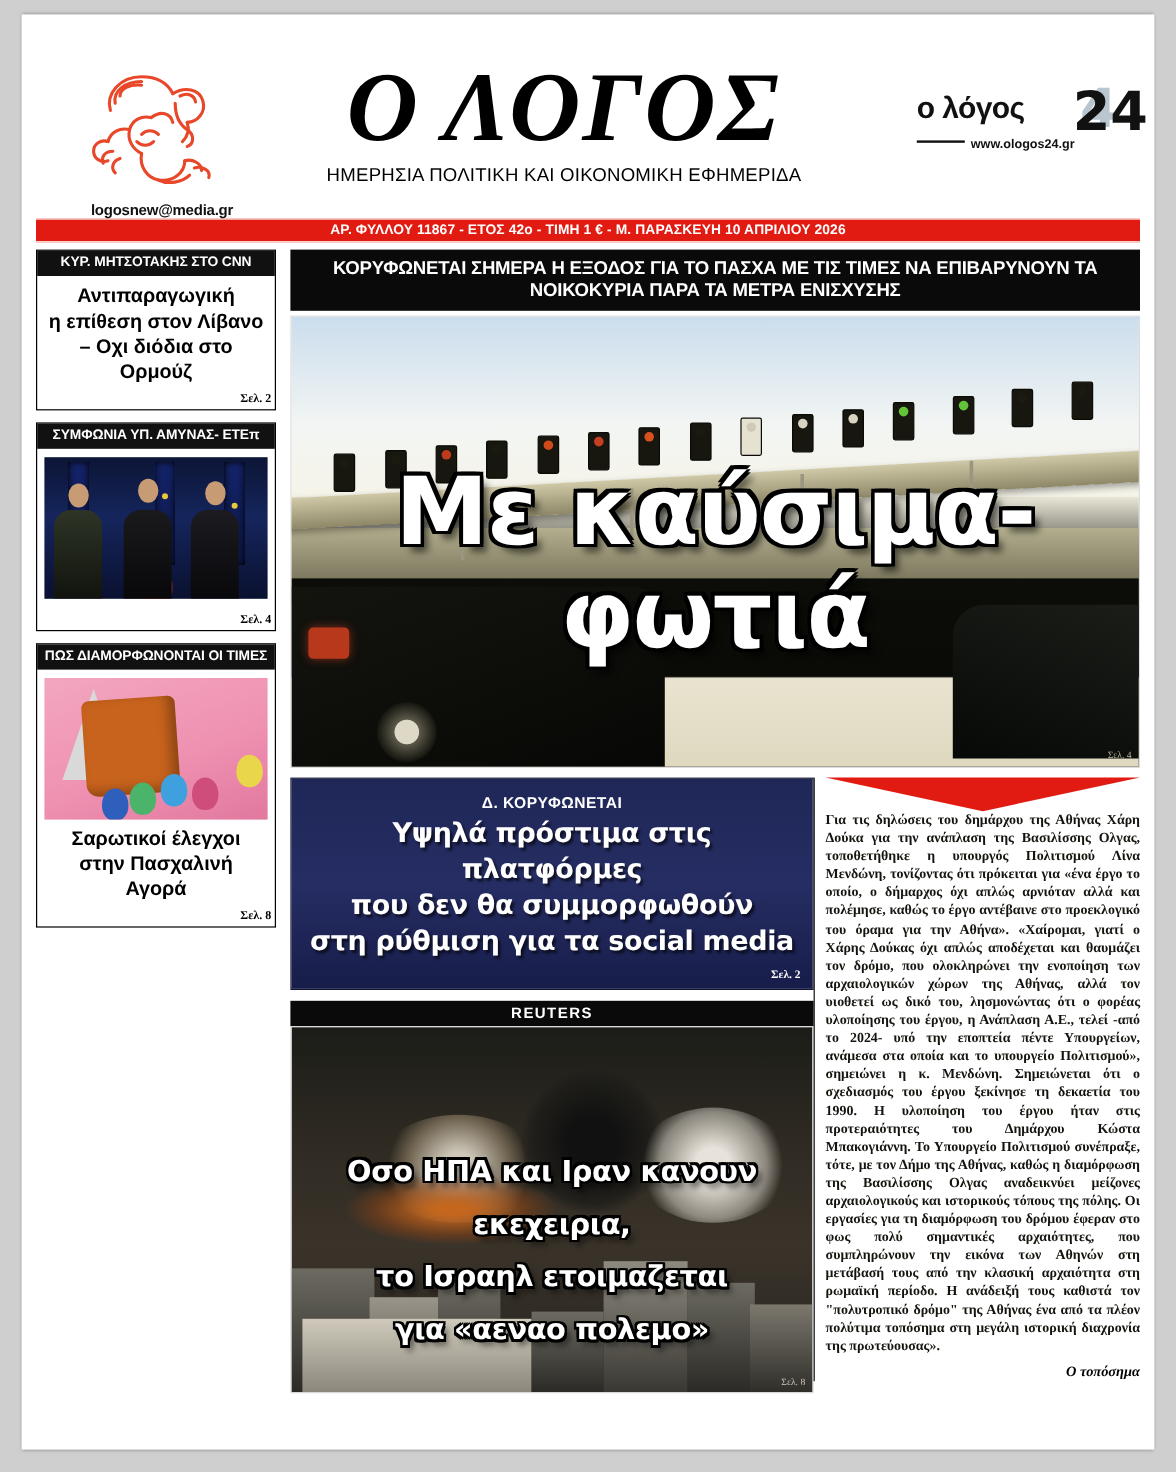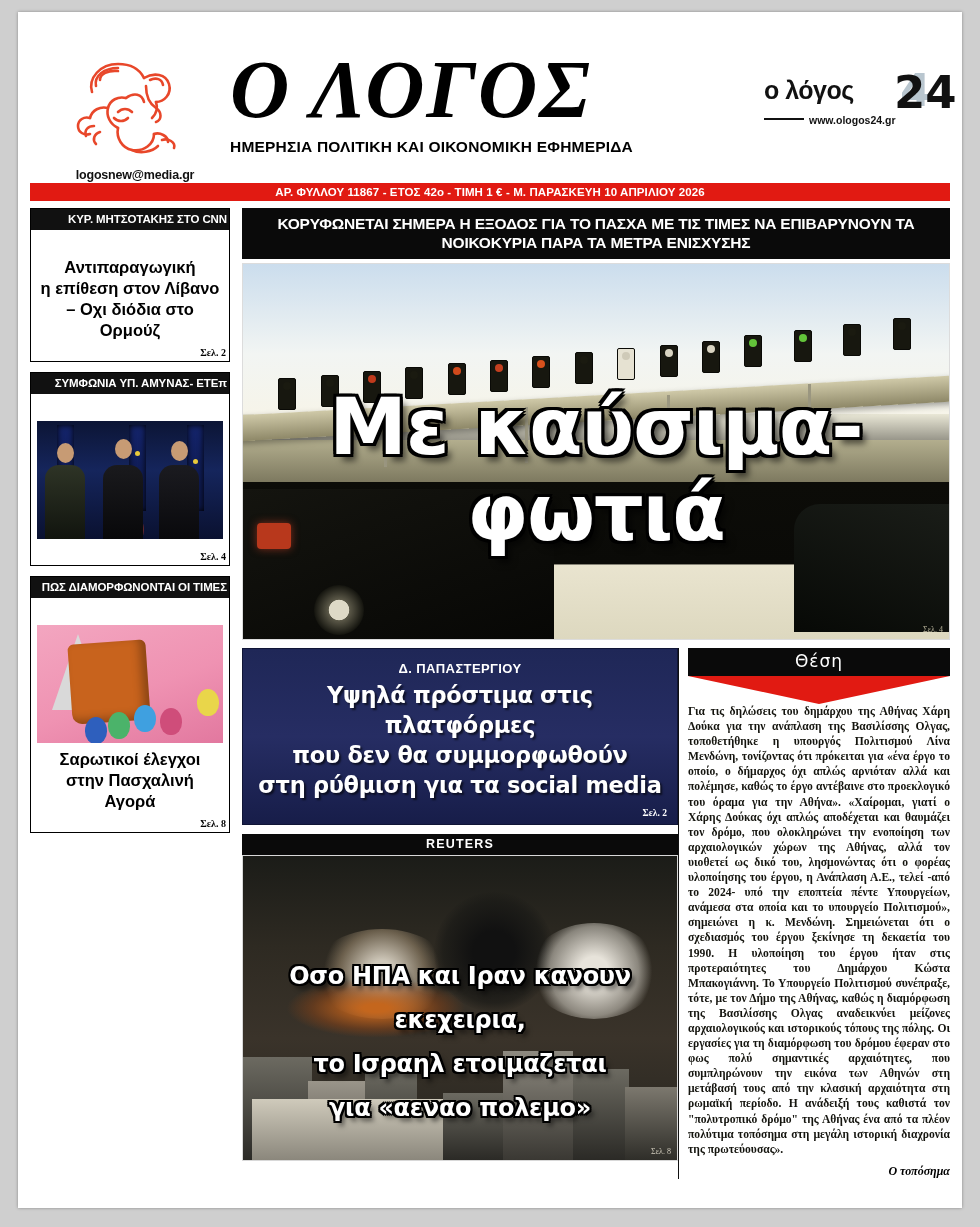--- a/index.html
+++ b/index.html
@@ -11,24 +11,24 @@
     position:absolute;left:18px;top:12px;width:944px;height:1196px;background:#ffffff;
     box-shadow:0 0 3px rgba(0,0,0,.35);
   }
   .inner{position:absolute;left:12px;top:10px;width:920px;height:1176px;}
 
   
   .masthead{position:relative;height:160px;}
   .logo-emblem{position:absolute;left:40px;top:30px;width:130px;height:110px;}
   .logo-email{position:absolute;left:32px;top:146px;width:146px;text-align:center;
     font-size:12.5px;font-weight:bold;color:#111;letter-spacing:-.2px;}
-  .title-wrap{position:absolute;left:200px;top:26px;width:480px;}
+  .title-wrap{position:absolute;left:200px;top:26px;width:480px;text-align:center;}
   .title-main{font-family:"Liberation Serif",serif;font-weight:bold;font-style:italic;
     font-size:82px;line-height:84px;color:#000;letter-spacing:2px;}
-  .title-sub{font-size:15.5px;font-weight:bold;color:#000;letter-spacing:.2px;margin-top:6px;}
+  .title-sub{font-size:15.5px;font-weight:normal;color:#000;letter-spacing:.2px;margin-top:6px;}
 
   .brandbox{position:absolute;right:6px;top:42px;width:190px;}
   .brand24{position:relative;height:62px;}
   .brand24 .b-word{position:absolute;left:10px;top:12px;font-size:25px;font-weight:bold;color:#111;letter-spacing:-.5px;}
   .brand24 .b-num{position:absolute;left:140px;top:2px;font-size:45px;font-weight:bold;color:#111;
     font-family:"DejaVu Sans",sans-serif;}
   .brand24 .b-num-shadow{position:absolute;left:146px;top:0px;font-size:45px;font-weight:bold;color:#b9c6cf;
     font-family:"DejaVu Sans",sans-serif;}
   .brand-url{position:absolute;left:10px;top:50px;width:180px;font-size:10.5px;font-weight:bold;color:#111;}
   .brand-url .rule{display:inline-block;width:40px;height:2px;background:#111;vertical-align:4px;margin-right:5px;}
@@ -39,23 +39,23 @@
   .datebar{height:18px;background:#e11a12;color:#fff;text-align:center;
     font-size:11.5px;font-weight:bold;line-height:18px;letter-spacing:.1px;
     border-top:1px solid #fff;border-bottom:1px solid #fff;}
 
   
   .content{position:relative;margin-top:6px;height:985px;}
   .col-left{position:absolute;left:0;top:0;width:200px;}
   .col-main{position:absolute;left:212px;top:0;width:708px;}
 
   .card{border:1px solid #000;background:#fff;margin-bottom:10px;}
-  .card-hd{background:#111;color:#fff;text-align:right;font-size:11.5px;font-weight:bold;
+  .card-hd{background:#111;color:#fff;text-align:center;font-size:11.5px;font-weight:bold;
     padding:4px 2px 5px;letter-spacing:-.1px;}
-  .card-body{padding:7px 6px 4px;margin-top:20px;}
+  .card-body{padding:7px 6px 4px;}
   .card-photo{height:118px;margin:0 0 6px;background:#222;position:relative;overflow:hidden;}
   .card-title{text-align:center;font-size:16.5px;font-weight:bold;line-height:21px;color:#000;}
   .card-page{text-align:right;font-size:10px;font-weight:bold;color:#000;
     font-family:"Liberation Serif",serif;padding:2px 3px 3px 0;}
 
   
   .ph-handshake{background:
      radial-gradient(ellipse at 50% 92%,#7a2b2b 0 10%,transparent 11%),
      linear-gradient(180deg,#0c1535 0%,#15255c 42%,#0a1130 100%);}
   .ph-handshake .flag{position:absolute;top:4px;width:17px;height:86px;
@@ -338,21 +338,21 @@
          <div class="wheel"></div>
          <div class="hero-title">Με καύσιμα-φωτιά</div>
          <div class="credit">Σελ. 4</div>
        </div>
 
        <div class="lower">
 
          <div class="lower-left">
 
            <div class="bluebox">
-             <div class="kicker">Δ. ΠΑΠΑΣΤΕΡΓΙΟΥ</div>
+             <div class="kicker">Δ. ΚΟΡΥΦΩΝΕΤΑΙ</div>
              <div class="bb-title">Υψηλά πρόστιμα στις πλατφόρμες<br>που δεν θα συμμορφωθούν<br>στη ρύθμιση για τα social media</div>
              <div class="bb-page">Σελ. 2</div>
            </div>
 
            <div class="reuters-hd">REUTERS</div>
 
            <div class="warphoto">
              <span class="sm3"></span>
                   <span class="fire"></span>
                   <span class="sm1"></span>
@@ -366,21 +366,20 @@
              <span class="bldg d" style="left:76%;width:13%;height:30%"></span>
              <span class="bldg" style="left:88%;width:12%;height:24%;background:linear-gradient(180deg,#7c786e,#2f2e29)"></span>
              <div class="wt-title">Οσο ΗΠΑ και Ιραν κανουν εκεχειρια,<br>το Ισραηλ ετοιμαζεται<br>για «αεναο πολεμο»</div>
              <div class="credit">Σελ. 8</div>
            </div>
 
          </div>
 
          <div class="lower-right">
            <div class="vrule"></div>
-           <div class="thesi-hd">Θέση</div>
            <div class="thesi-tri"></div>
            <div class="op-body">Για τις δηλώσεις του δημάρχου της Αθήνας Χάρη Δούκα για την ανάπλαση της Βασιλίσσης Ολγας, τοποθετήθηκε η υπουργός Πολιτισμού Λίνα Μενδώνη, τονίζοντας ότι πρόκειται για «ένα έργο το οποίο, ο δήμαρχος όχι απλώς αρνιόταν αλλά και πολέμησε, καθώς το έργο αντέβαινε στο προεκλογικό του όραμα για την Αθήνα». «Χαίρομαι, γιατί ο Χάρης Δούκας όχι απλώς αποδέχεται και θαυμάζει τον δρόμο, που ολοκληρώνει την ενοποίηση των αρχαιολογικών χώρων της Αθήνας, αλλά τον υιοθετεί ως δικό του, λησμονώντας ότι ο φορέας υλοποίησης του έργου, η Ανάπλαση Α.Ε., τελεί -από το 2024- υπό την εποπτεία πέντε Υπουργείων, ανάμεσα στα οποία και το υπουργείο Πολιτισμού», σημειώνει η κ. Μενδώνη. Σημειώνεται ότι ο σχεδιασμός του έργου ξεκίνησε τη δεκαετία του 1990. Η υλοποίηση του έργου ήταν στις προτεραιότητες του Δημάρχου Κώστα Μπακογιάννη. Το Υπουργείο Πολιτισμού συνέπραξε, τότε, με τον Δήμο της Αθήνας, καθώς η διαμόρφωση της Βασιλίσσης Ολγας αναδεικνύει μείζονες αρχαιολογικούς και ιστορικούς τόπους της πόλης. Οι εργασίες για τη διαμόρφωση του δρόμου έφεραν στο φως πολύ σημαντικές αρχαιότητες, που συμπληρώνουν την εικόνα των Αθηνών στη μετάβασή τους από την κλασική αρχαιότητα στη ρωμαϊκή περίοδο. Η ανάδειξή τους καθιστά τον "πολυτροπικό δρόμο" της Αθήνας ένα από τα πλέον πολύτιμα τοπόσημα στη μεγάλη ιστορική διαχρονία της πρωτεύουσας».</div>
            <div class="op-sign">Ο τοπόσημα</div>
          </div>
 
        </div>
 
      </div>
 
    </div>

